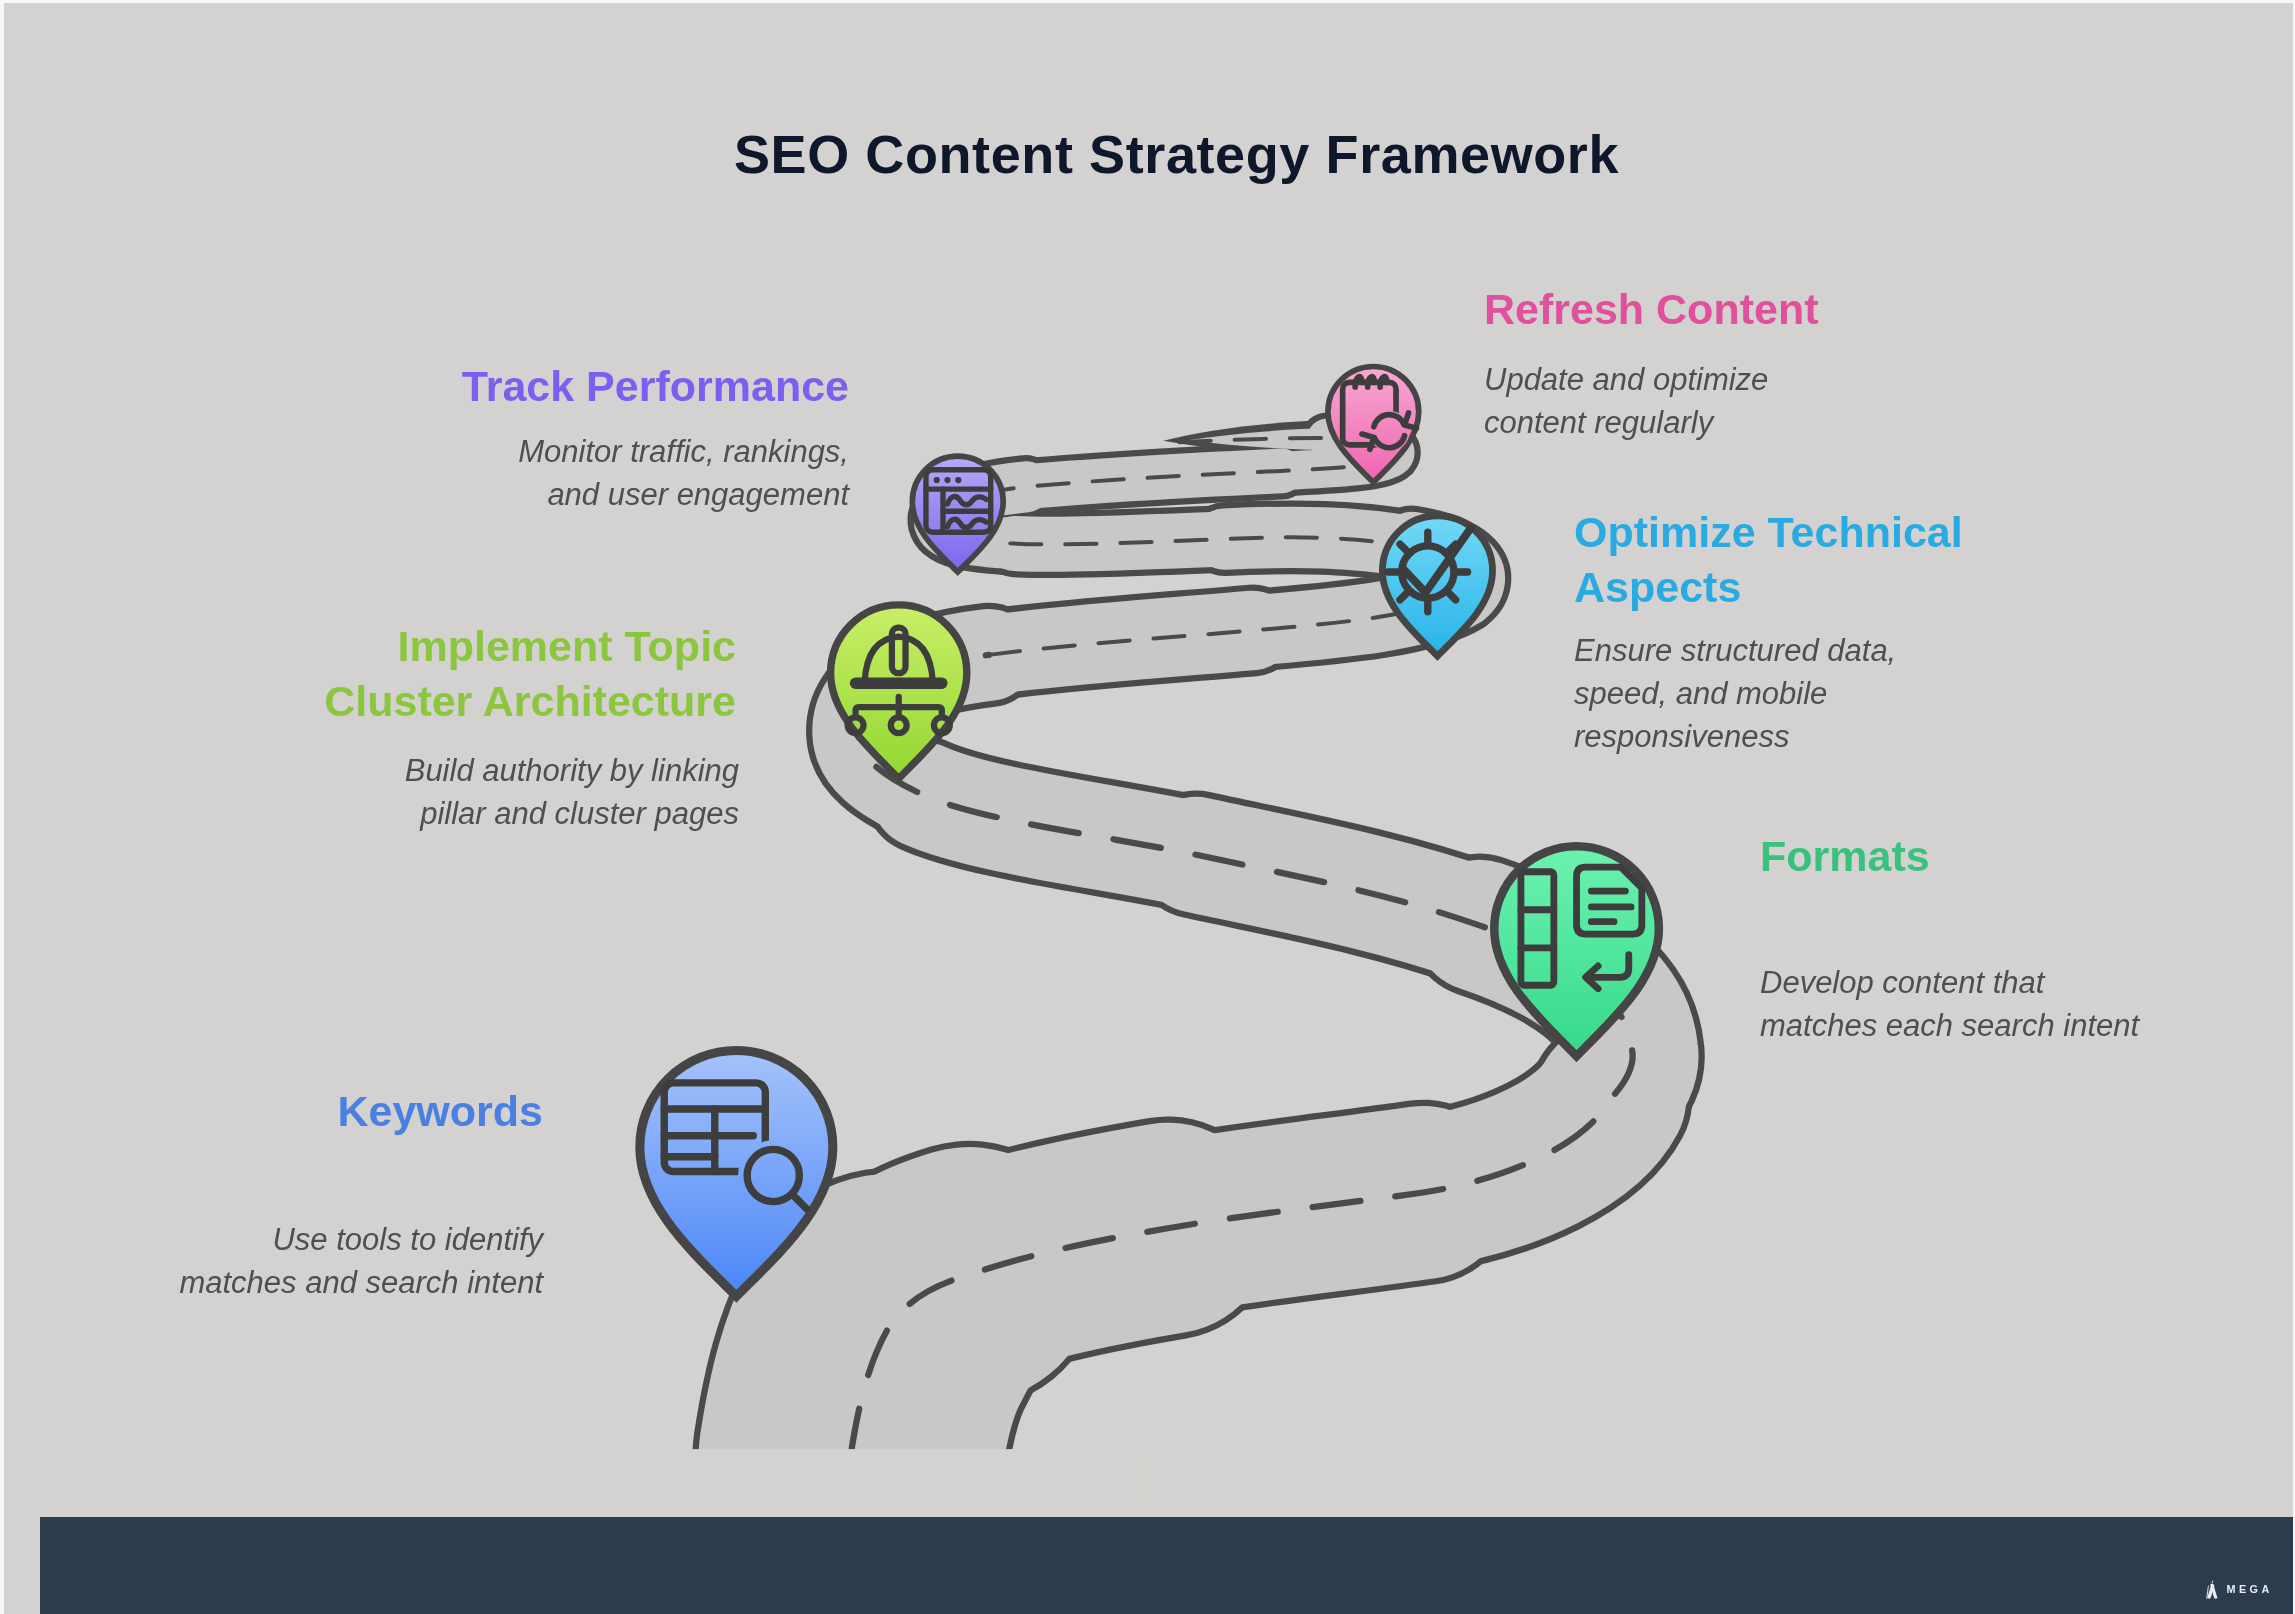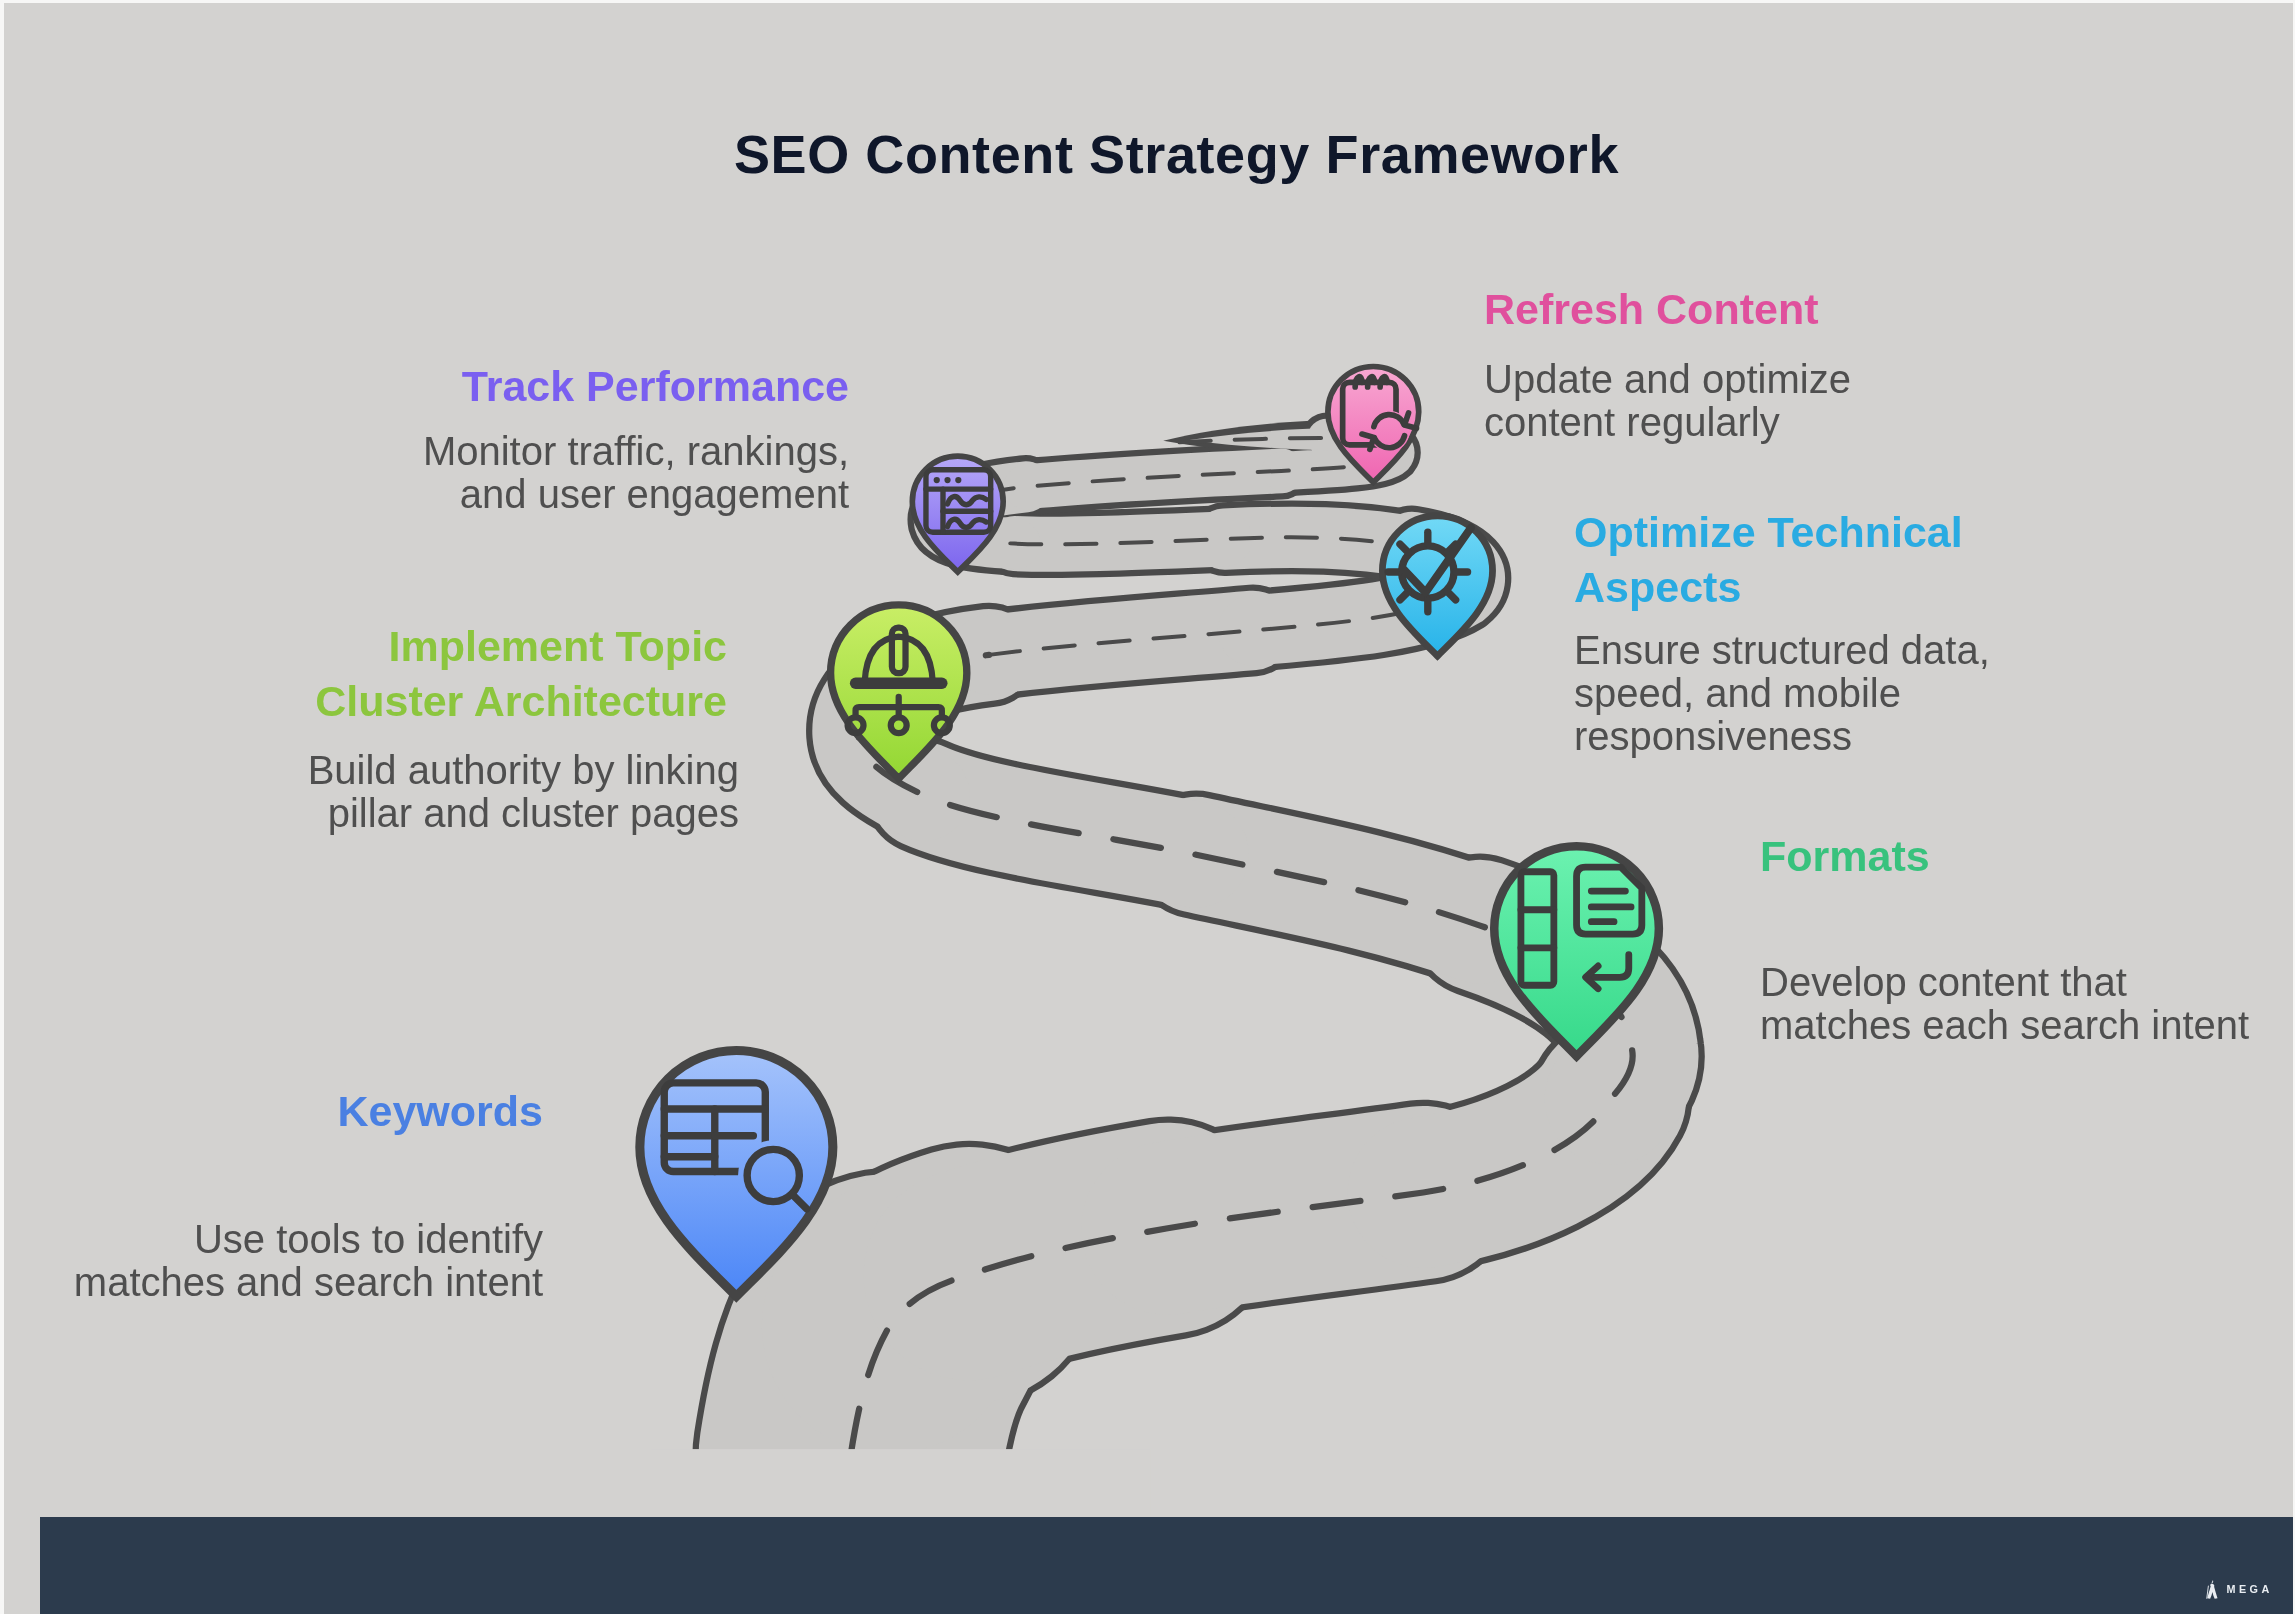--- a/index.html
+++ b/index.html
@@ -4,21 +4,21 @@
 <style>
   html,body{margin:0;padding:0;}
   body{width:2295px;height:1614px;background:#f7f7f6;overflow:hidden;
        font-family:"Liberation Sans",sans-serif;}
   .canvas{position:absolute;left:4px;top:2.8px;width:2289px;height:1612px;
           background:#d3d2d0;overflow:hidden;}
   .layer{position:absolute;left:0;top:0;}
   .main-title{position:absolute;left:0;top:120px;width:2289px;text-align:center;
               font-size:54px;font-weight:700;color:#0f172a;letter-spacing:0.6px;z-index:5;padding-left:28px;}
   .h{position:absolute;font-weight:700;font-size:43px;line-height:55px;z-index:5;}
-  .d{position:absolute;font-size:40px;line-height:43px;color:#4f4f4f;z-index:5;}
+  .d{position:absolute;font-size:31px;line-height:43px;color:#4f4f4f;z-index:5;font-style:italic;}
   .right{text-align:right;}
   .c-blue{color:#4a80e2}.c-green{color:#38c27d}.c-lime{color:#8cc63e}
   .c-cyan{color:#29abe2}.c-purple{color:#7a5ff0}.c-pink{color:#e0509d}
   .bar{position:absolute;left:0;right:0;bottom:0;height:98px;background:#2c3b4d;z-index:8;margin-left:36px;}
   .logo{position:absolute;right:20.4px;bottom:16px;display:flex;align-items:center;gap:6.8px;}
   .logo-text{color:#e9edf2;font-size:10.8px;font-weight:700;letter-spacing:3.4px;}
   svg{display:block;}
 </style>
 </head>
 <body>
@@ -203,21 +203,21 @@
   </div>
 
   <div class="h c-green" style="left:1756px;top:826px;width:511px;">
     <div>Formats</div>
   </div>
   <div class="d" style="left:1756px;top:958px;width:511px;">
     <div>Develop content that</div>
     <div>matches each search intent</div>
   </div>
 
-  <div class="h right c-lime" style="left:238px;top:616px;width:485px;">
+  <div class="h right c-lime" style="left:247px;top:616px;width:485px;">
     <div>Implement Topic</div>
     <div>Cluster Architecture</div>
   </div>
   <div class="d right" style="left:250px;top:746px;width:485px;">
     <div>Build authority by linking</div>
     <div>pillar and cluster pages</div>
   </div>
 
   <div class="h c-cyan" style="left:1570px;top:502px;width:454px;">
     <div>Optimize Technical</div>

